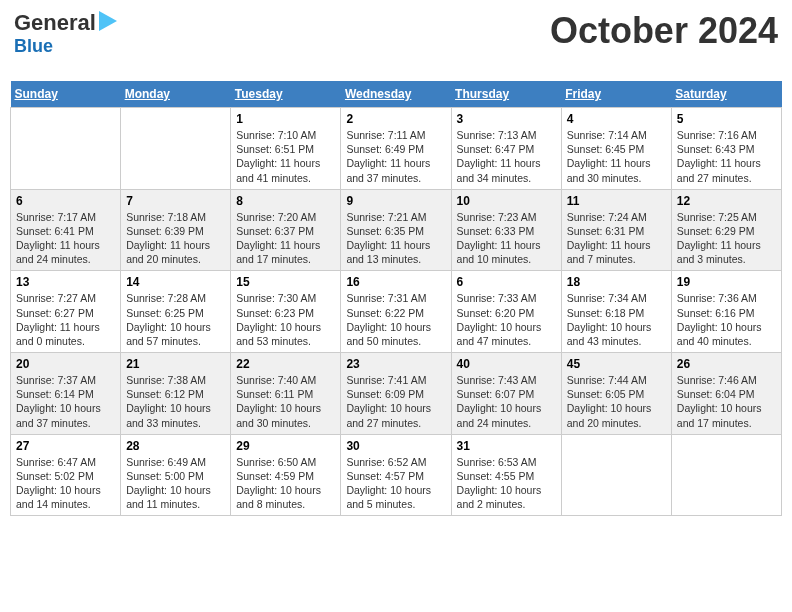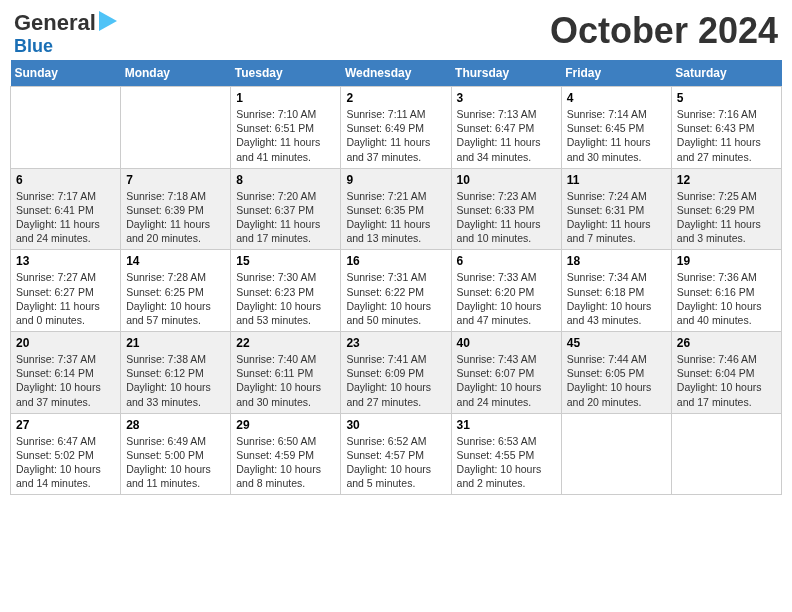--- a/index.html
+++ b/index.html
@@ -7,21 +7,21 @@
       font-family: Arial, sans-serif;
       background: #fff;
       width: 792px;
       min-height: 612px;
       padding: 10px;
     }
     .header {
       display: flex;
       justify-content: space-between;
       align-items: flex-start;
-      margin-bottom: 3px;
+      margin-bottom: 24px;
       padding: 0 4px;
     }
     .logo {
       display: flex;
       flex-direction: column;
       align-items: flex-start;
     }
     .logo-row {
       display: flex;
       align-items: center;
@@ -44,20 +44,21 @@
       border-collapse: collapse;
       font-size: 11px;
     }
     .calendar th {
       background-color: #3d7fc1;
       color: #fff;
       padding: 6px 4px;
       text-align: left;
       font-size: 12px;
       font-weight: bold;
+      text-decoration: underline;
     }
     .calendar td {
       border: 1px solid #ccc;
       vertical-align: top;
       padding: 4px 5px;
       width: calc(100% / 7);
       min-height: 80px;
       height: 80px;
     }
     .calendar tr:nth-child(even) td {

